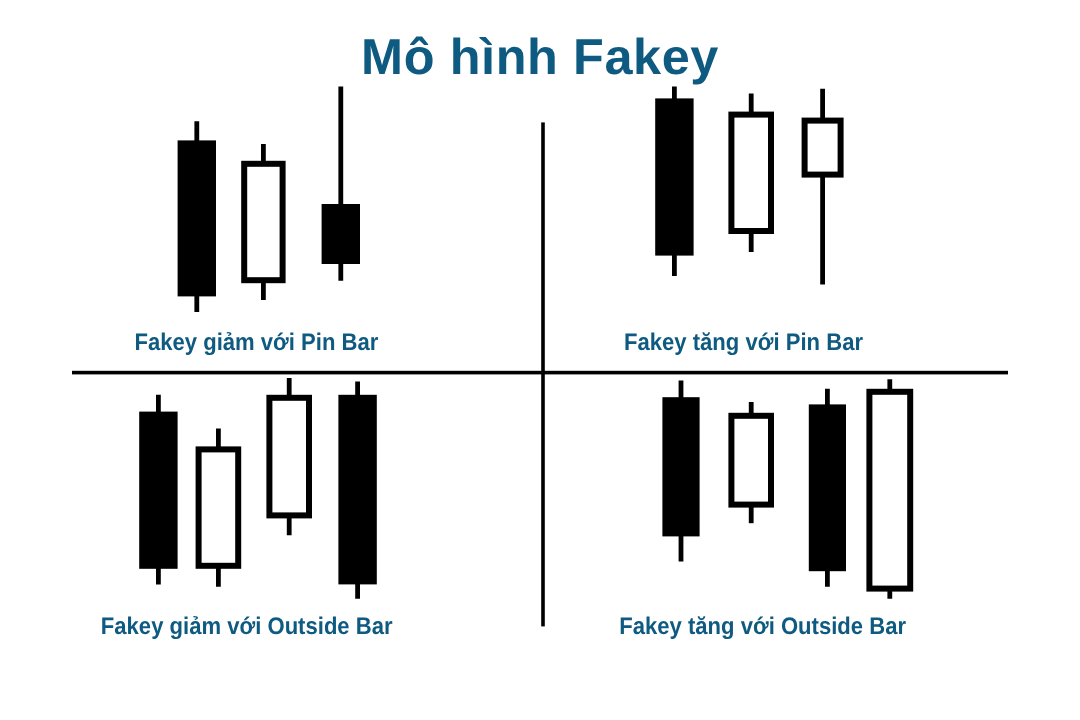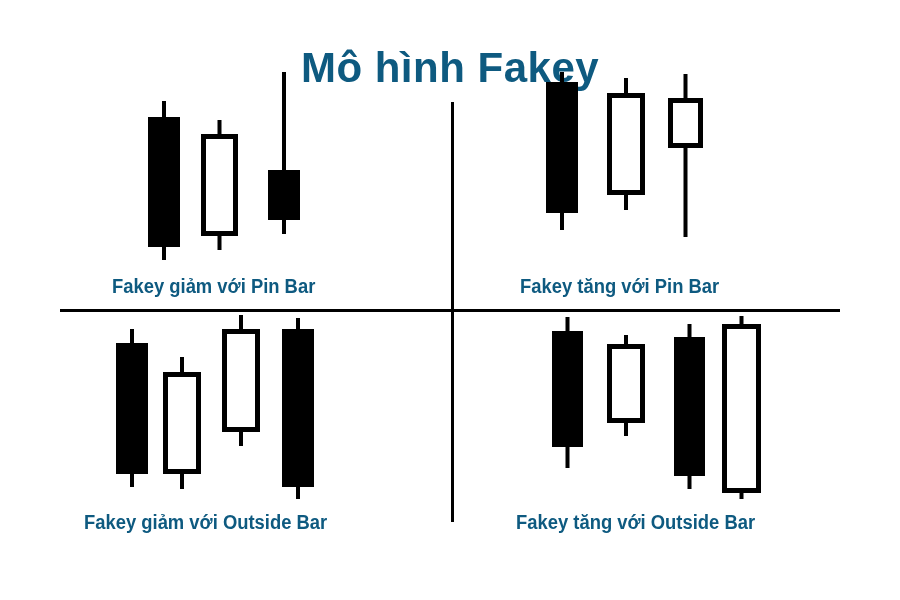--- a/index.html
+++ b/index.html
@@ -1,17 +1,17 @@
 <!DOCTYPE html>
 <html><head>
 <meta charset="utf-8">
 <style>
   html,body{margin:0;padding:0;background:#ffffff;}
   body{width:900px;height:600px;position:relative;overflow:hidden;font-family:"Liberation Sans","DejaVu Sans",sans-serif;}
-  .title{position:absolute;left:0;width:900px;top:24px;text-align:center;font-weight:bold;font-size:42px;letter-spacing:0.5px;margin-top:20px;}
+  .title{position:absolute;left:0;width:900px;top:24px;text-align:center;font-weight:bold;font-size:42px;letter-spacing:0.5px;}
   .label{position:absolute;font-weight:bold;font-size:20px;white-space:nowrap;transform:scaleX(0.92);transform-origin:left center;}
   .line{position:absolute;background:#000;}
   svg.candles{position:absolute;left:0;top:0;width:900px;height:600px;}
 </style>
 </head>
 <body>
 
 <div class="title" style="color: rgb(14, 90, 128);">Mô hình Fakey</div>
 
 <div class="line" style="left:60px;top:309px;width:780px;height:3px;"></div>

